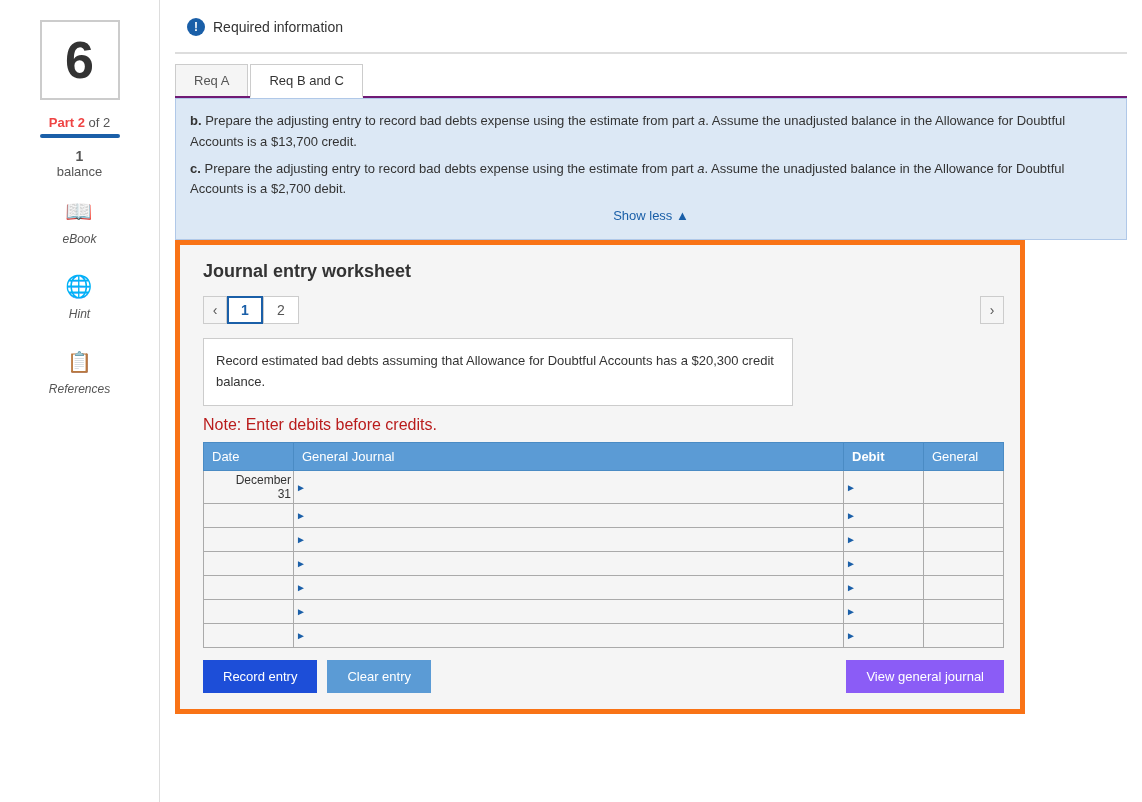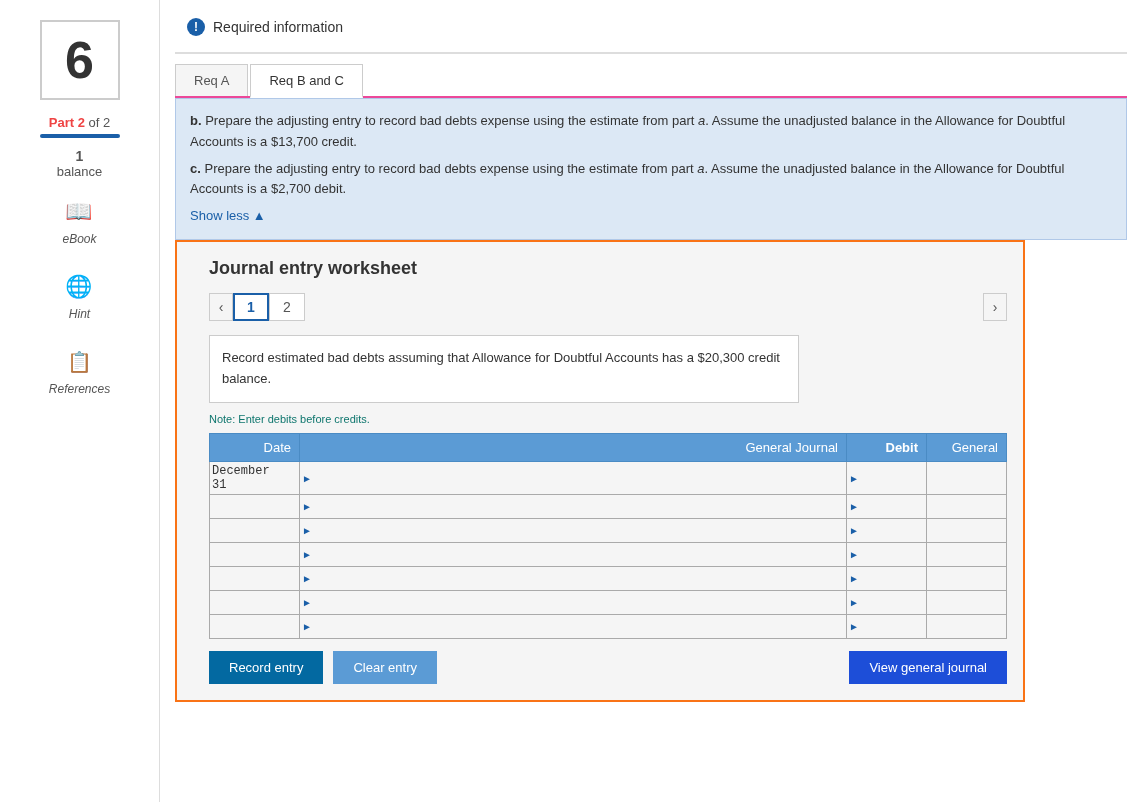--- a/index.html
+++ b/index.html
@@ -25,66 +25,66 @@
 
     
     .main-content { flex: 1; padding: 10px 15px; overflow-x: auto; }
 
     
     .req-info-bar { display: flex; align-items: center; padding: 8px 12px; margin-bottom: 0; }
     .req-info-icon { width: 18px; height: 18px; border-radius: 50%; background: #1a5fa8; color: #fff; display: flex; align-items: center; justify-content: center; font-weight: bold; font-size: 12px; margin-right: 8px; flex-shrink: 0; }
     .req-info-text { color: #333; font-size: 14px; }
 
     
-    .tabs-row { display: flex; border-bottom: 2px solid #ec4899; margin-bottom: 0; margin-top: 10px; }
+    .tabs-row { display: flex; border-bottom: 2px solid #701a75; margin-bottom: 0; margin-top: 10px; }
     .tab { padding: 8px 18px; border: 1px solid #ccc; border-bottom: none; cursor: pointer; background: #f5f5f5; font-size: 13px; color: #555; margin-right: 2px; }
     .tab.active { background: #fff; border-bottom: 2px solid #fff; margin-bottom: -2px; font-weight: normal; color: #333; }
 
     
     .info-box { background: #dce8f5; border: 1px solid #b0c8e8; padding: 12px 14px; margin-top: 0; font-size: 13px; line-height: 1.6; color: #333; }
     .info-box b { font-weight: bold; }
-    .show-less { text-align: left; color: #1a5fa8; font-size: 13px; cursor: pointer; margin-top: 6px; }
+    .show-less { text-align: center; color: #1a5fa8; font-size: 13px; cursor: pointer; margin-top: 6px; }
 
     
     .view-trans-btn { background: #1a5fa8; color: #fff; border: none; padding: 8px 14px; cursor: pointer; font-size: 13px; margin: 12px 0; border-radius: 2px; }
 
     
-    .worksheet-container { border: 2px solid #f97316; background: #f5f5f5; padding: 16px 16px 16px 32px; margin-bottom: 18px; max-width: 850px; }
+    .worksheet-container { border: 5px solid #f97316; background: #f5f5f5; padding: 16px 16px 16px 23px; margin-bottom: 18px; max-width: 850px; }
     .worksheet-title { font-size: 18px; font-weight: bold; margin-bottom: 14px; }
 
     
     .nav-row { display: flex; align-items: center; margin-bottom: 14px; }
     .nav-arrow { width: 24px; height: 28px; background: #f5f5f5; border: 1px solid #ccc; display: flex; align-items: center; justify-content: center; cursor: pointer; font-size: 14px; color: #555; }
     .nav-page { width: 36px; height: 28px; background: #fff; border: 2px solid #1a5fa8; display: flex; align-items: center; justify-content: center; font-size: 14px; color: #1a5fa8; font-weight: bold; }
     .nav-page-inactive { width: 36px; height: 28px; background: #fff; border: 1px solid #ccc; display: flex; align-items: center; justify-content: center; font-size: 14px; color: #555; cursor: pointer; }
 
     
     .description-box { background: #fff; border: 1px solid #ccc; padding: 12px; margin-bottom: 10px; font-size: 13px; line-height: 1.6; max-width: 590px; }
 
     
-    .note-text { color: #0f766e; font-size: 11px; margin-bottom: 8px; }
+    .note-text { color: #b91c1c; font-size: 16px; margin-bottom: 8px; }
 
     
     .journal-table { width: 100%; border-collapse: collapse; font-size: 13px; }
-    .journal-table th { background: #5b9bd5; color: #fff; border: 1px solid #4a8bc4; padding: 6px 8px; text-align: right; font-weight: normal; }
+    .journal-table th { background: #5b9bd5; color: #fff; border: 1px solid #4a8bc4; padding: 6px 8px; text-align: left; font-weight: normal; }
     .journal-table th.col-date { width: 90px; }
     .journal-table th.col-journal { }
     .journal-table th.col-debit { width: 80px; font-weight: bold; }
     .journal-table th.col-credit { width: 80px; }
     .journal-table td { border: 1px solid #aaa; padding: 0; height: 24px; }
-    .journal-table td.date-cell { text-align: left; font-size: 12px; padding: 2px; vertical-align: middle; font-family: Liberation Mono, monospace; }
+    .journal-table td.date-cell { text-align: right; font-size: 12px; padding: 2px; vertical-align: middle; }
     .journal-table td input { width: 100%; height: 100%; border: none; background: transparent; padding: 2px 4px; font-size: 13px; outline: none; }
     .journal-table td.has-arrow { position: relative; }
     .arrow-indicator { position: absolute; left: 2px; top: 50%; transform: translateY(-50%); color: #1a5fa8; font-size: 10px; }
 
     
     .action-buttons { display: flex; gap: 10px; margin-top: 12px; }
-    .btn-record { background: #0369a1; color: #fff; border: none; padding: 9px 20px; cursor: pointer; font-size: 13px; }
+    .btn-record { background: #1d4ed8; color: #fff; border: none; padding: 9px 20px; cursor: pointer; font-size: 13px; }
     .btn-clear { background: #5b9bd5; color: #fff; border: none; padding: 9px 20px; cursor: pointer; font-size: 13px; }
-    .btn-view-journal { background: #1d4ed8; color: #fff; border: none; padding: 9px 20px; cursor: pointer; font-size: 13px; margin-left: auto; }
+    .btn-view-journal { background: #8b5cf6; color: #fff; border: none; padding: 9px 20px; cursor: pointer; font-size: 13px; margin-left: auto; }
 
     .separator { height: 2px; background: #ddd; margin: 8px 0; }
   </style>
 </head>
 <body>
 
 <div class="page-wrapper">
 
   <div class="sidebar">
     <div class="sidebar-number">6</div>

